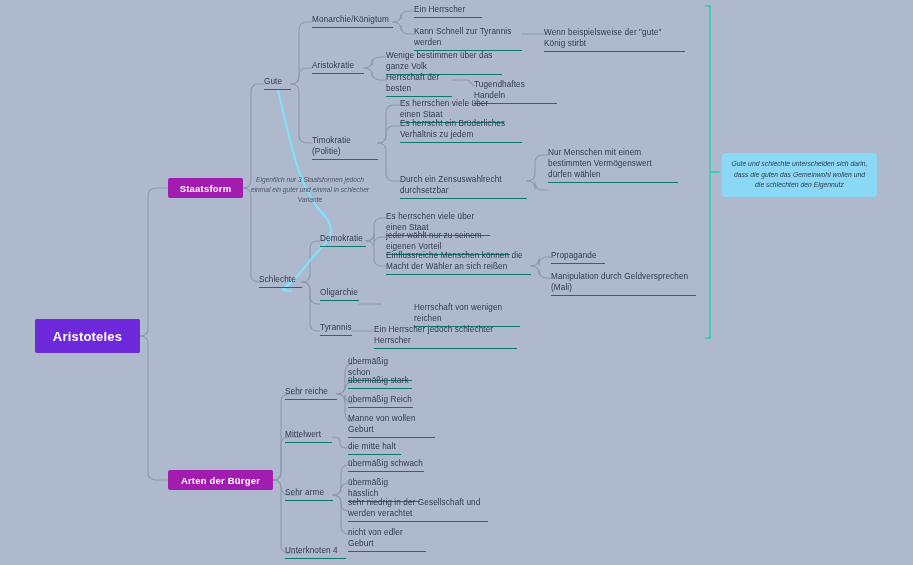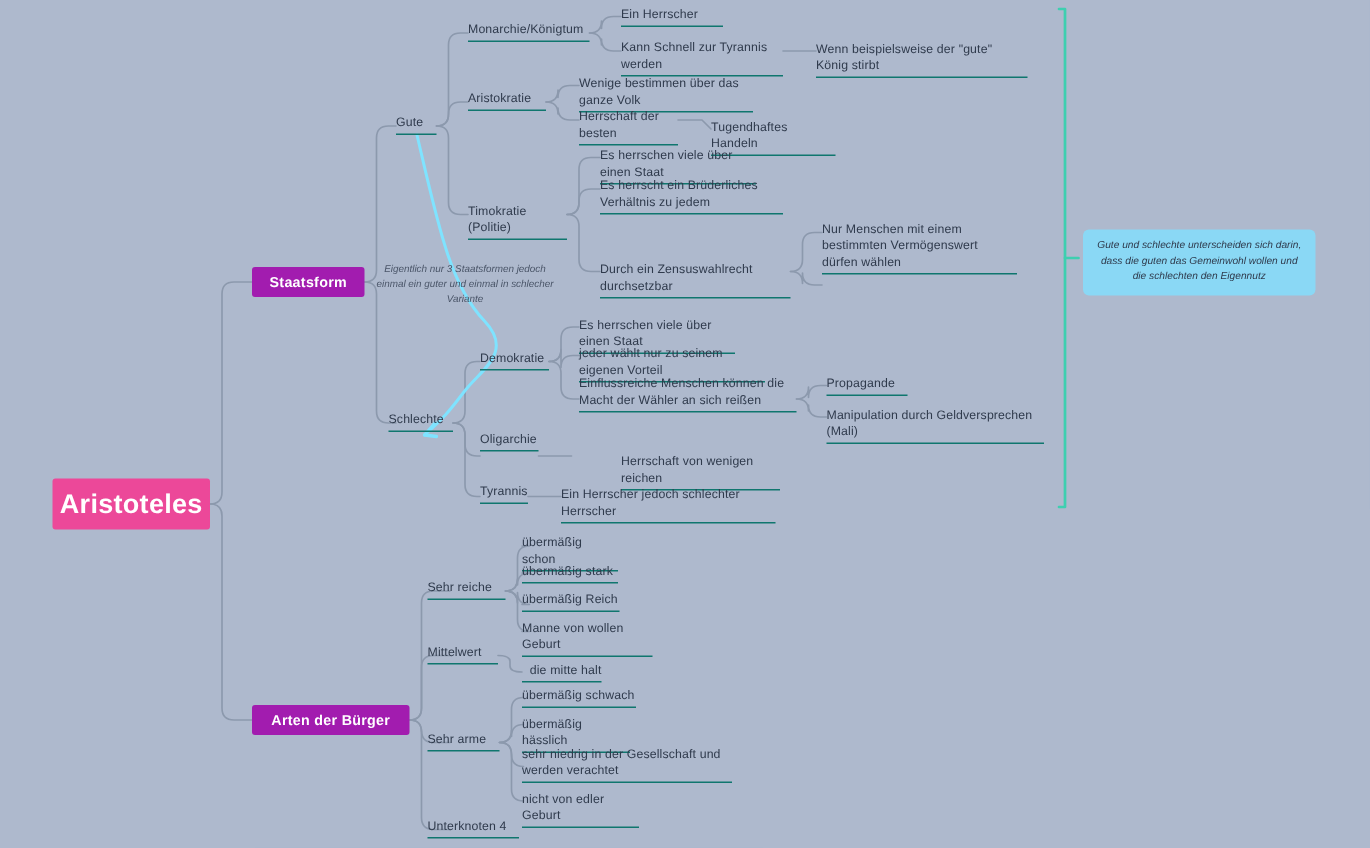--- a/index.html
+++ b/index.html
@@ -28,24 +28,24 @@
     font-size: 8.2px;
     line-height: 1.35;
     letter-spacing: .1px;
     white-space: pre-wrap;
     padding-bottom: 2px;
     border-bottom: 1px solid #0f766e;
     box-sizing: border-box;
   }
   .root {
     position: absolute;
-    background: #ec4899;
+    background: #6d28d9;
     color: #ffffff;
     font-weight: bold;
-    font-size: 18px;
+    font-size: 13px;
     border-radius: 2px;
     display: flex;
     align-items: center;
     justify-content: center;
     letter-spacing: .2px;
     border-bottom: none;
   }
   .branch {
     position: absolute;
     background: #a21caf;
@@ -201,21 +201,21 @@
   <div class="node" style="left:320px; top:322px; width:32px;">Tyrannis</div>
   <div class="node" style="left:374px; top:324px; width:143px;">Ein Herrscher jedoch schlechter Herrscher</div>
 
   <div class="node" style="left:285px; top:386px; width:52px;">Sehr reiche</div>
   <div class="node" style="left:348px; top:356px; width:64px;">übermäßig schon</div>
   <div class="node" style="left:348px; top:375px; width:64px;">übermäßig stark</div>
   <div class="node" style="left:348px; top:394px; width:65px;">übermäßig Reich</div>
   <div class="node" style="left:348px; top:413px; width:87px;">Manne von wollen Geburt</div>
 
   <div class="node" style="left:285px; top:429px; width:47px;">Mittelwert</div>
-  <div class="node" style="left:348px; top:441px; width:53px;text-align:right;">die mitte halt</div>
+  <div class="node" style="left:348px; top:441px; width:53px;">die mitte halt</div>
 
   <div class="node" style="left:285px; top:487px; width:48px;">Sehr arme</div>
   <div class="node" style="left:348px; top:458px; width:76px;">übermäßig schwach</div>
   <div class="node" style="left:348px; top:477px; width:72px;">übermäßig hässlich</div>
   <div class="node" style="left:348px; top:497px; width:140px;">sehr niedrig in der Gesellschaft und werden verachtet</div>
   <div class="node" style="left:348px; top:527px; width:78px;">nicht von edler Geburt</div>
 
   <div class="node" style="left:285px; top:545px; width:61px;">Unterknoten 4</div>
 
 </div>

